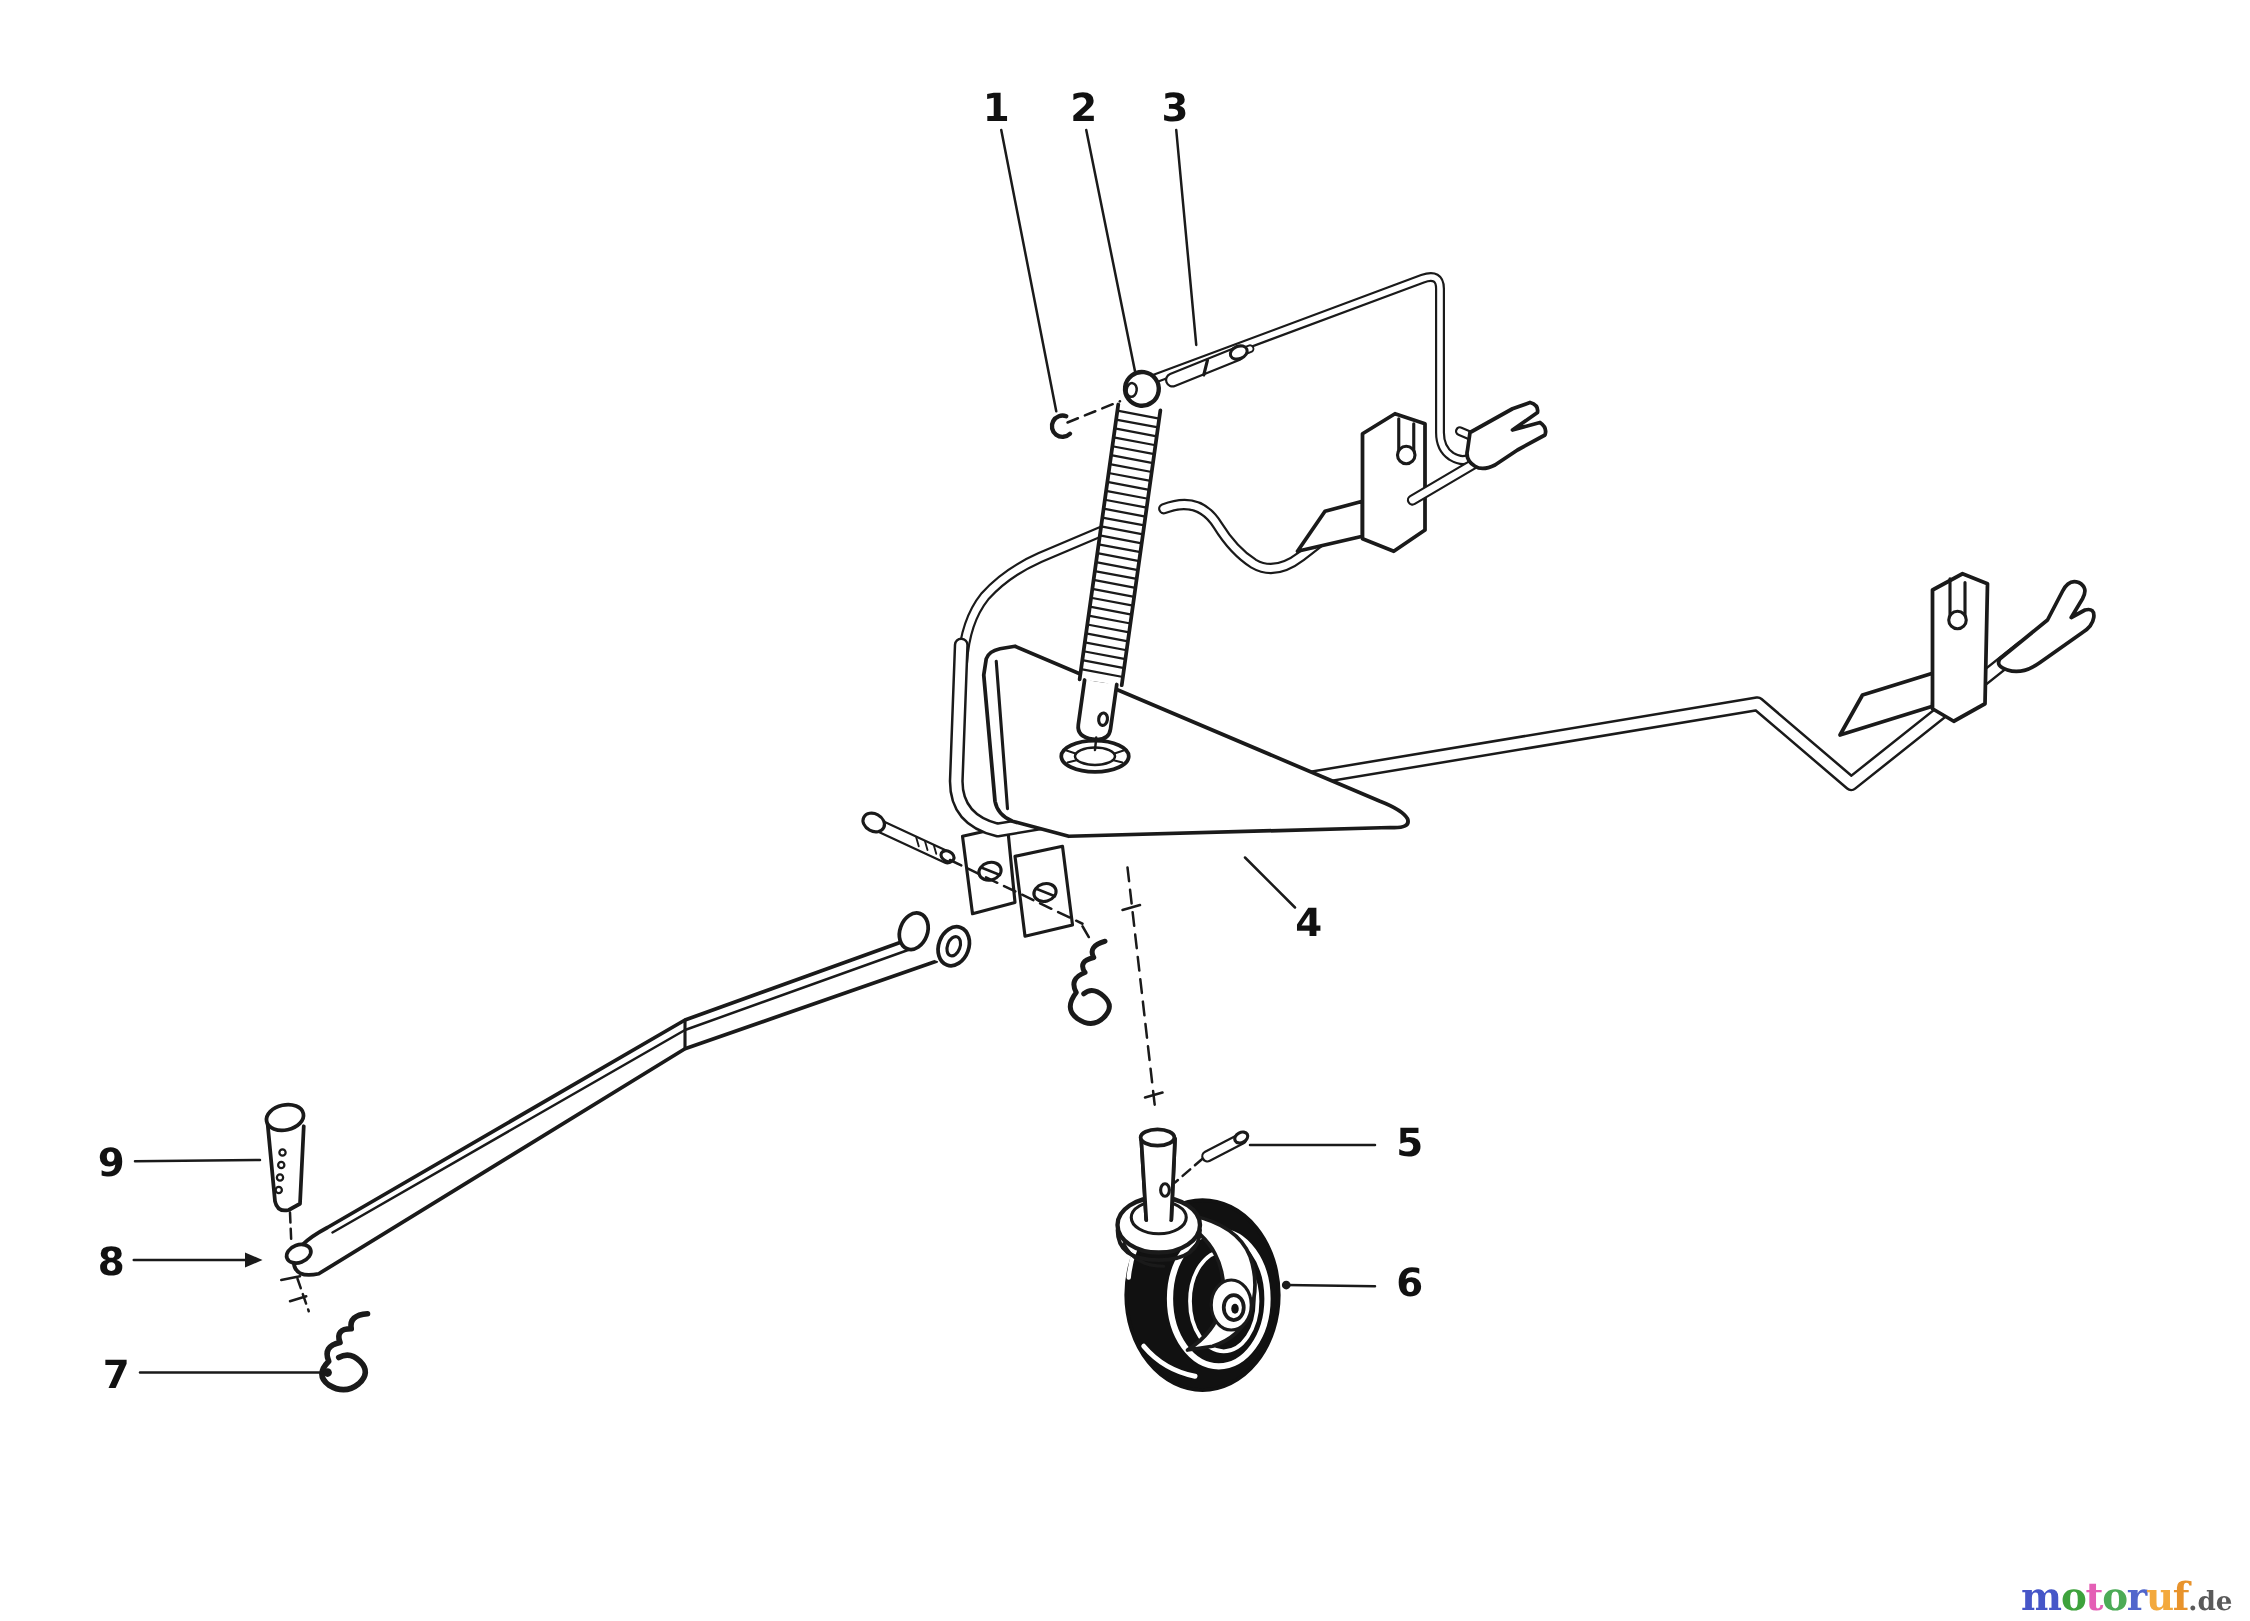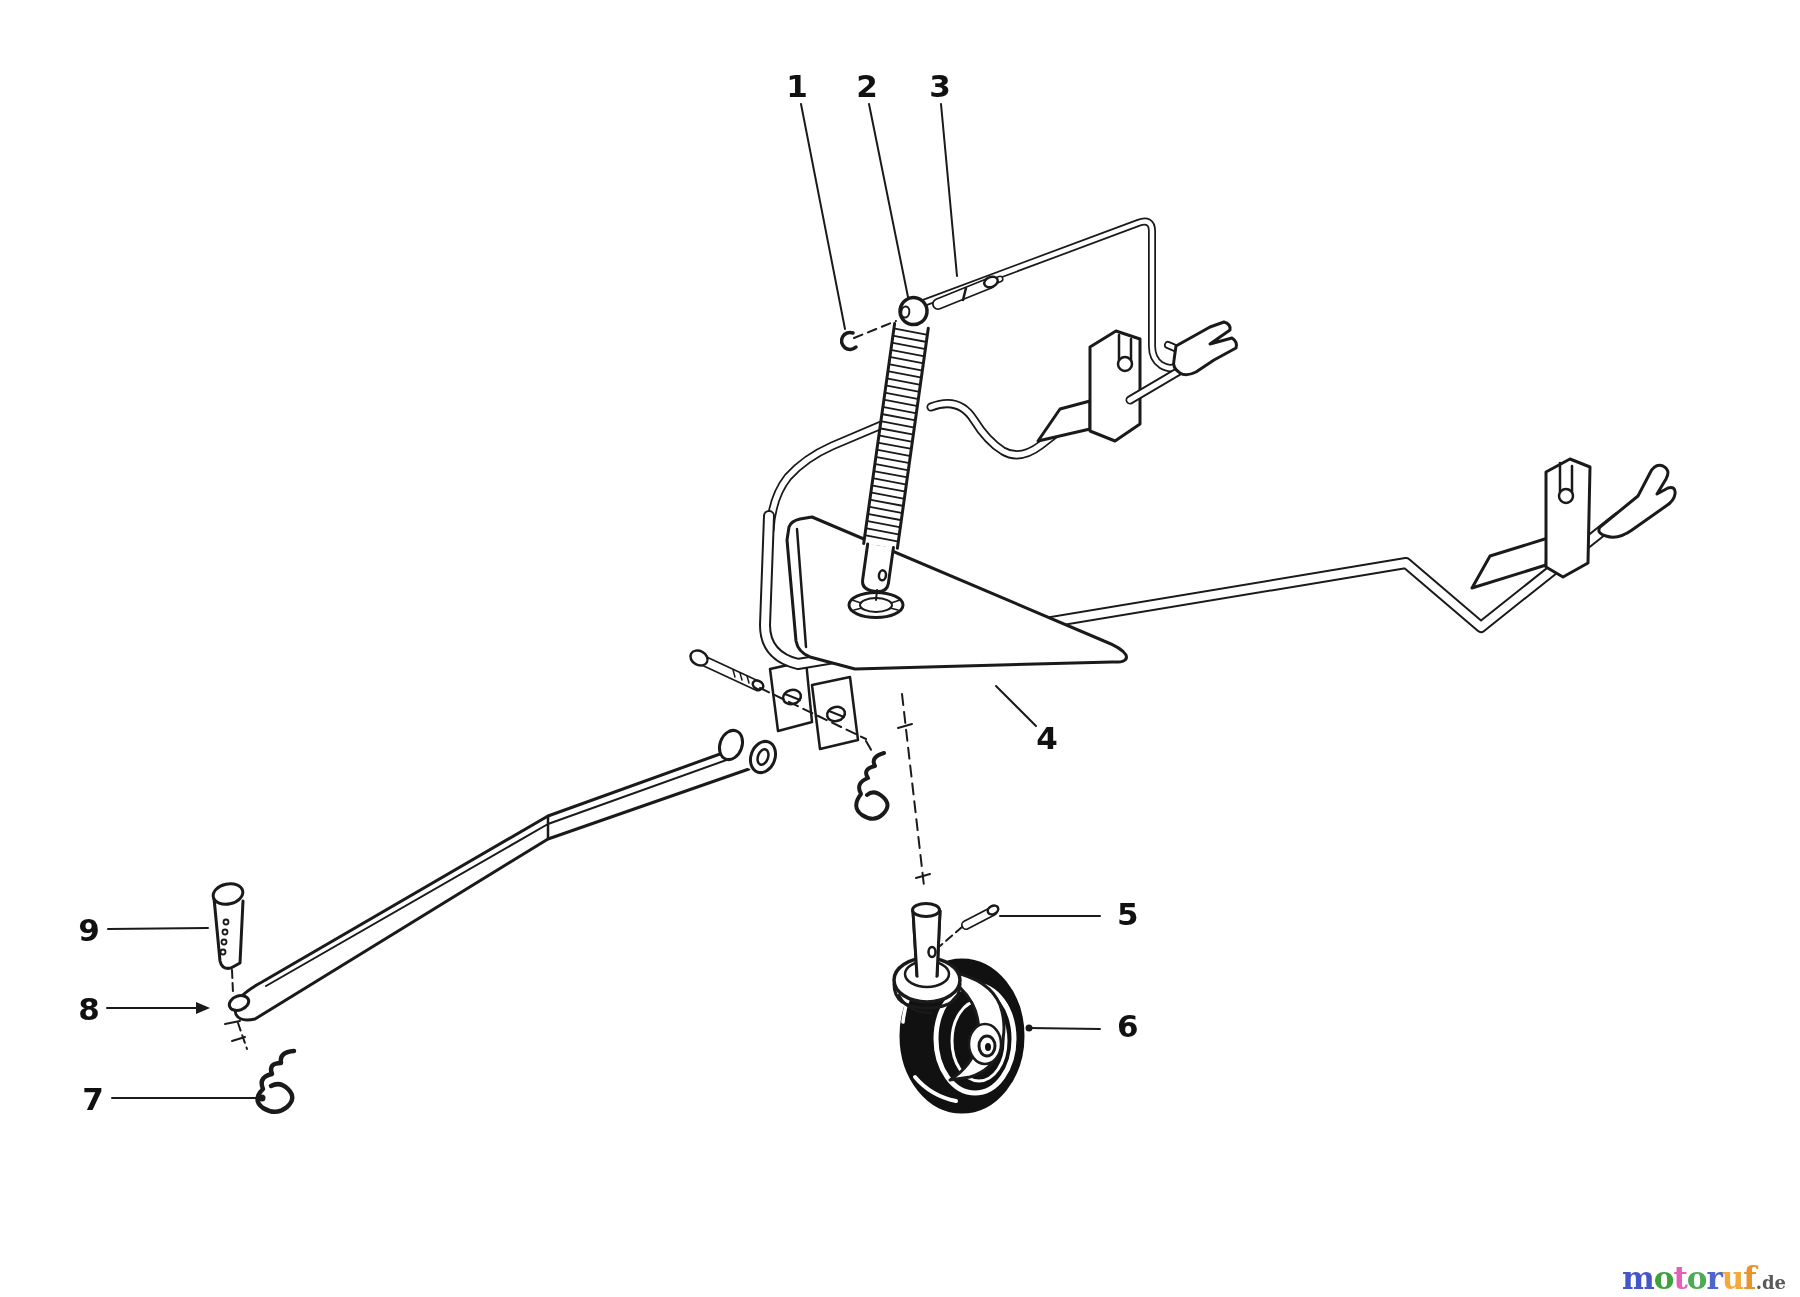--- a/index.html
+++ b/index.html
@@ -3,21 +3,21 @@
 <meta charset="utf-8">
 <style>
   html,body{margin:0;padding:0;background:#ffffff;}
   .stage{position:relative;width:1800px;height:1297px;background:#ffffff;overflow:hidden;
          font-family:"DejaVu Sans", sans-serif;}
   .stage svg{position:absolute;left:0;top:0;}
   .callout-num{font-family:"DejaVu Sans", sans-serif;font-weight:bold;font-size:31px;fill:#111;}
   .logo{position:absolute;right:14px;bottom:0px;font-family:"DejaVu Serif", serif;
         font-weight:bold;font-size:31px;letter-spacing:-1px;line-height:1.2;user-select:none;}
   .logo .word span{display:inline;}
-  .logo .sfx{font-size:18px;letter-spacing:0;}
+  .logo .sfx{font-size:21px;letter-spacing:0;}
 </style>
 </head>
 <body>
 
 <div class="stage">
 <svg width="1800" height="1297" viewBox="0 0 1800 1297">
   <g stroke="#1a1a1a" fill="none" stroke-linecap="round" stroke-linejoin="round">
 
     <g>
       <path d="M 770 669 L 806 661 L 812 722 L 778 731 Z" fill="#fff" stroke-width="2.5"></path>

